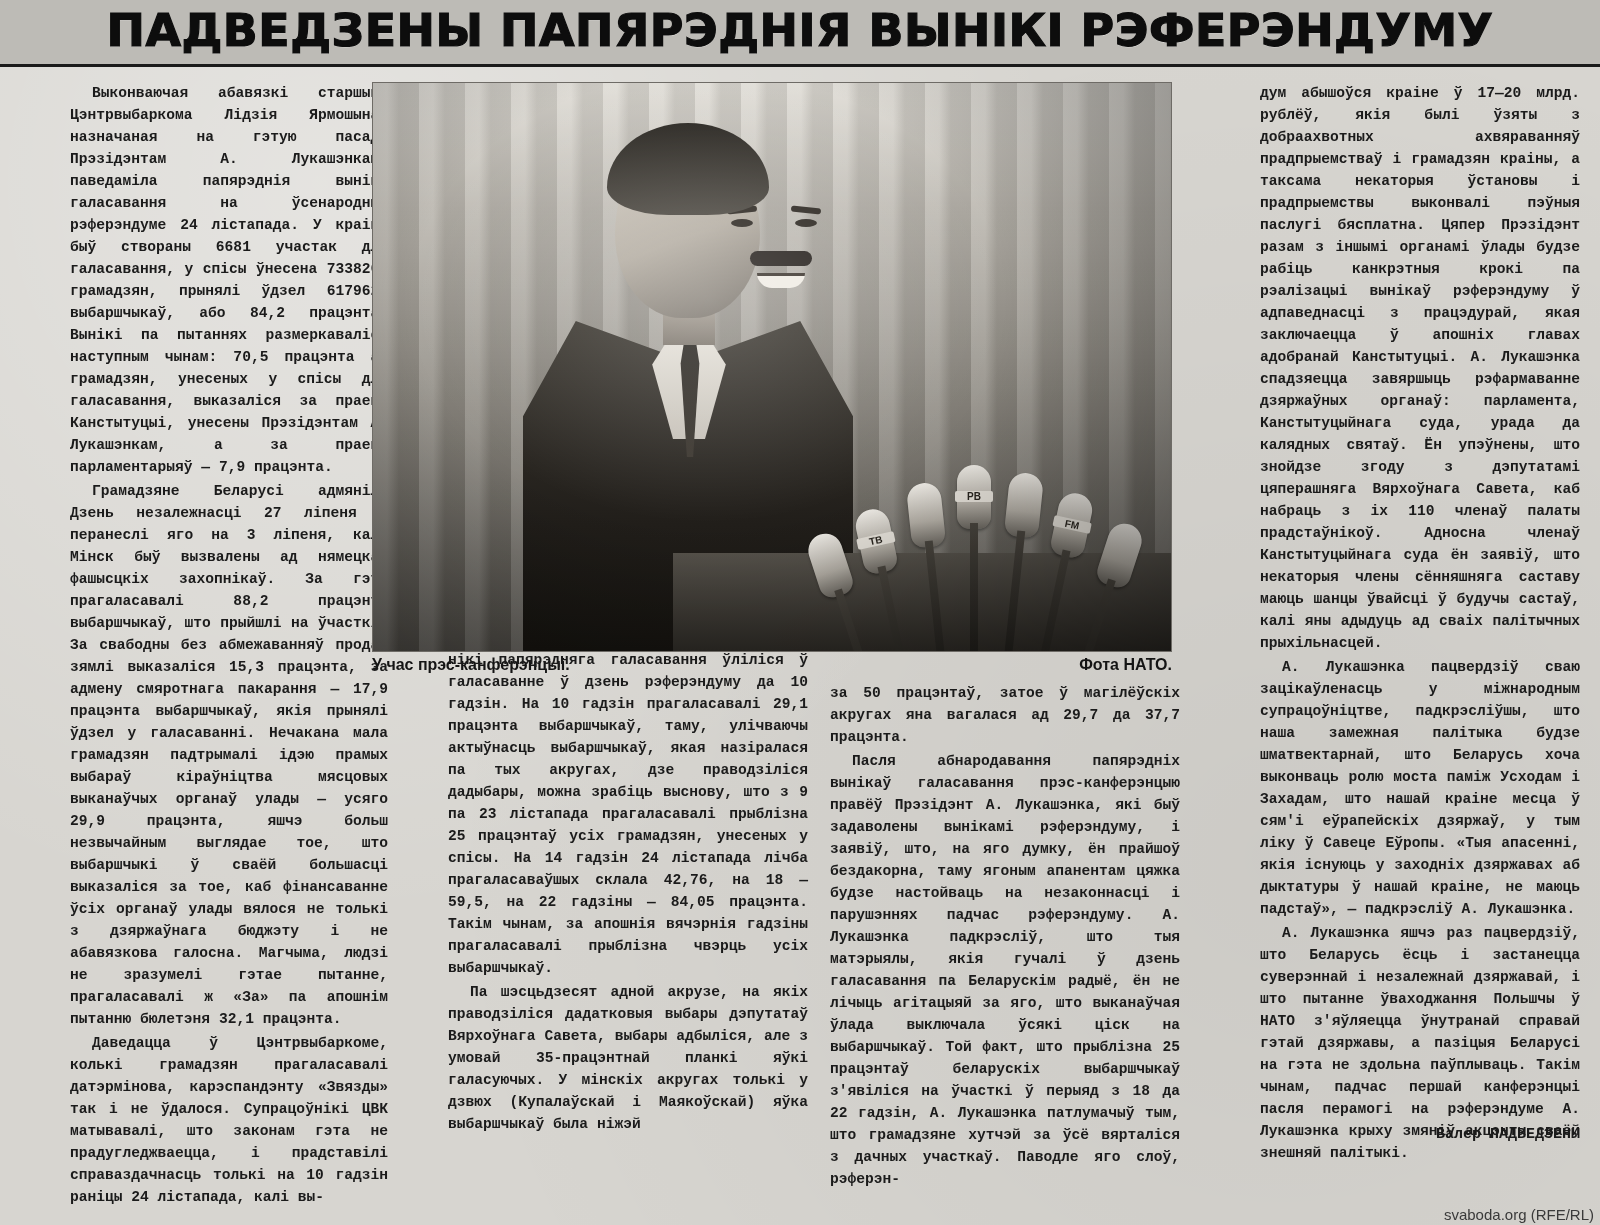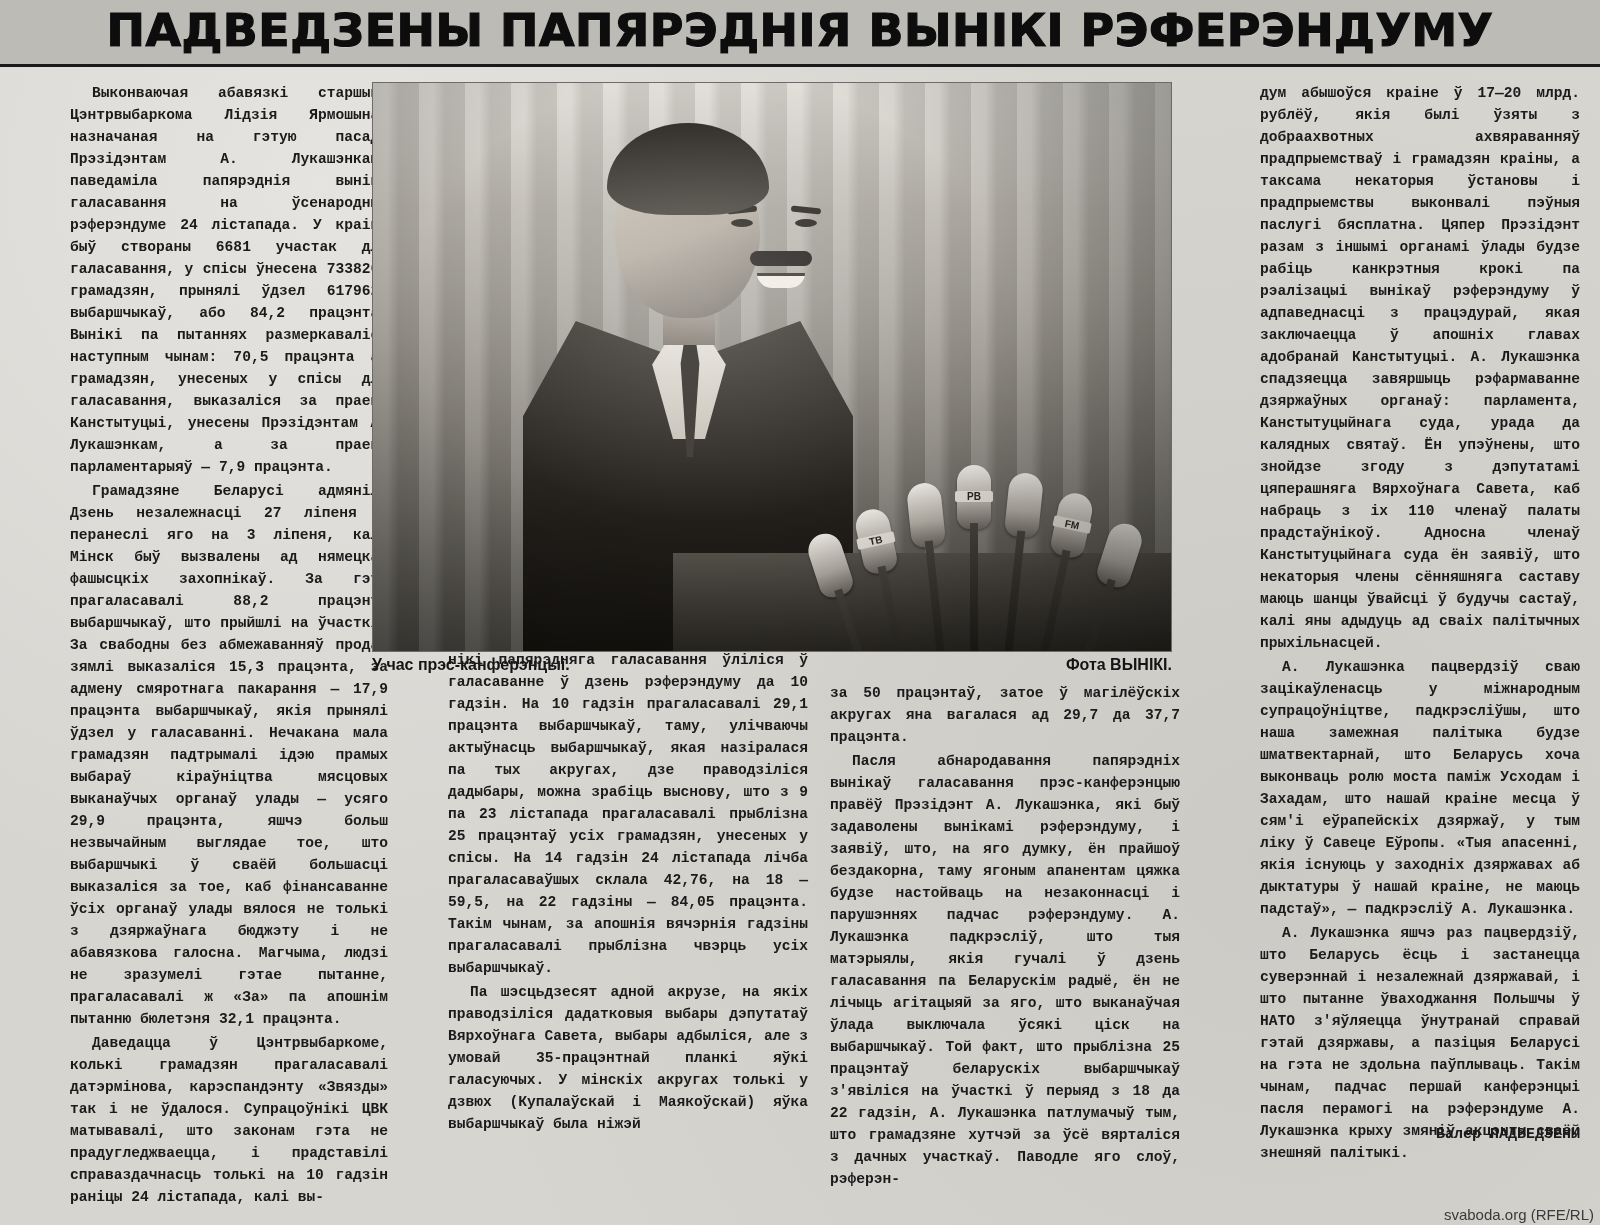--- a/index.html
+++ b/index.html
@@ -308,21 +308,21 @@
               <div class="stem"></div>
             </div>
         </div>
 
         <div class="vignette"></div>
       </div>
     </div>
 
     <div class="caption-row">
       <span>У час прэс-канферэнцыі.</span>
-      <span>Фота ВЫНІКІ.</span>
+      <span>Фота НАТО.</span>
     </div>
 
     <div class="col col-mid">
       <p style="text-indent:0">нікі папярэдняга галасавання ўліліся ў галасаванне ў дзень рэферэндуму да 10 гадзін. На 10 гадзін прагаласавалі 29,1 працэнта выбаршчыкаў, таму, улічваючы актыўнасць выбаршчыкаў, якая назіралася па тых акругах, дзе праводзіліся дадыбары, можна зрабіць выснову, што з 9 па 23 лістапада прагаласавалі прыблізна 25 працэнтаў усіх грамадзян, унесеных у спісы. На 14 гадзін 24 лістапада лічба прагаласаваўшых склала 42,76, на 18 — 59,5, на 22 гадзіны — 84,05 працэнта. Такім чынам, за апошнія вячэрнія гадзіны прагаласавалі прыблізна чвэрць усіх выбаршчыкаў.</p>
       <p>Па шэсцьдзесят адной акрузе, на якіх праводзіліся дадатковыя выбары дэпутатаў Вярхоўнага Савета, выбары адбыліся, але з умовай 35-працэнтнай планкі яўкі галасуючых. У мінскіх акругах толькі у дзвюх (Купалаўскай і Маякоўскай) яўка выбаршчыкаў была ніжэй</p>
     </div>
 
     <div class="col col-mid2">
       <p style="text-indent:0">за 50 працэнтаў, затое ў магілёўскіх акругах яна вагалася ад 29,7 да 37,7 працэнта.</p>
       <p>Пасля абнародавання папярэдніх вынікаў галасавання прэс-канферэнцыю правёў Прэзідэнт А. Лукашэнка, які быў задаволены вынікамі рэферэндуму, і заявіў, што, на яго думку, ён прайшоў бездакорна, таму ягоным апанентам цяжка будзе настойваць на незаконнасці і парушэннях падчас рэферэндуму. А. Лукашэнка падкрэсліў, што тыя матэрыялы, якія гучалі ў дзень галасавання па Беларускім радыё, ён не лічыць агітацыяй за яго, што выканаўчая ўлада выключала ўсякі ціск на выбаршчыкаў. Той факт, што прыблізна 25 працэнтаў беларускіх выбаршчыкаў з'явіліся на ўчасткі ў перыяд з 18 да 22 гадзін, А. Лукашэнка патлумачыў тым, што грамадзяне хутчэй за ўсё вярталіся з дачных участкаў. Паводле яго слоў, рэферэн-</p>

